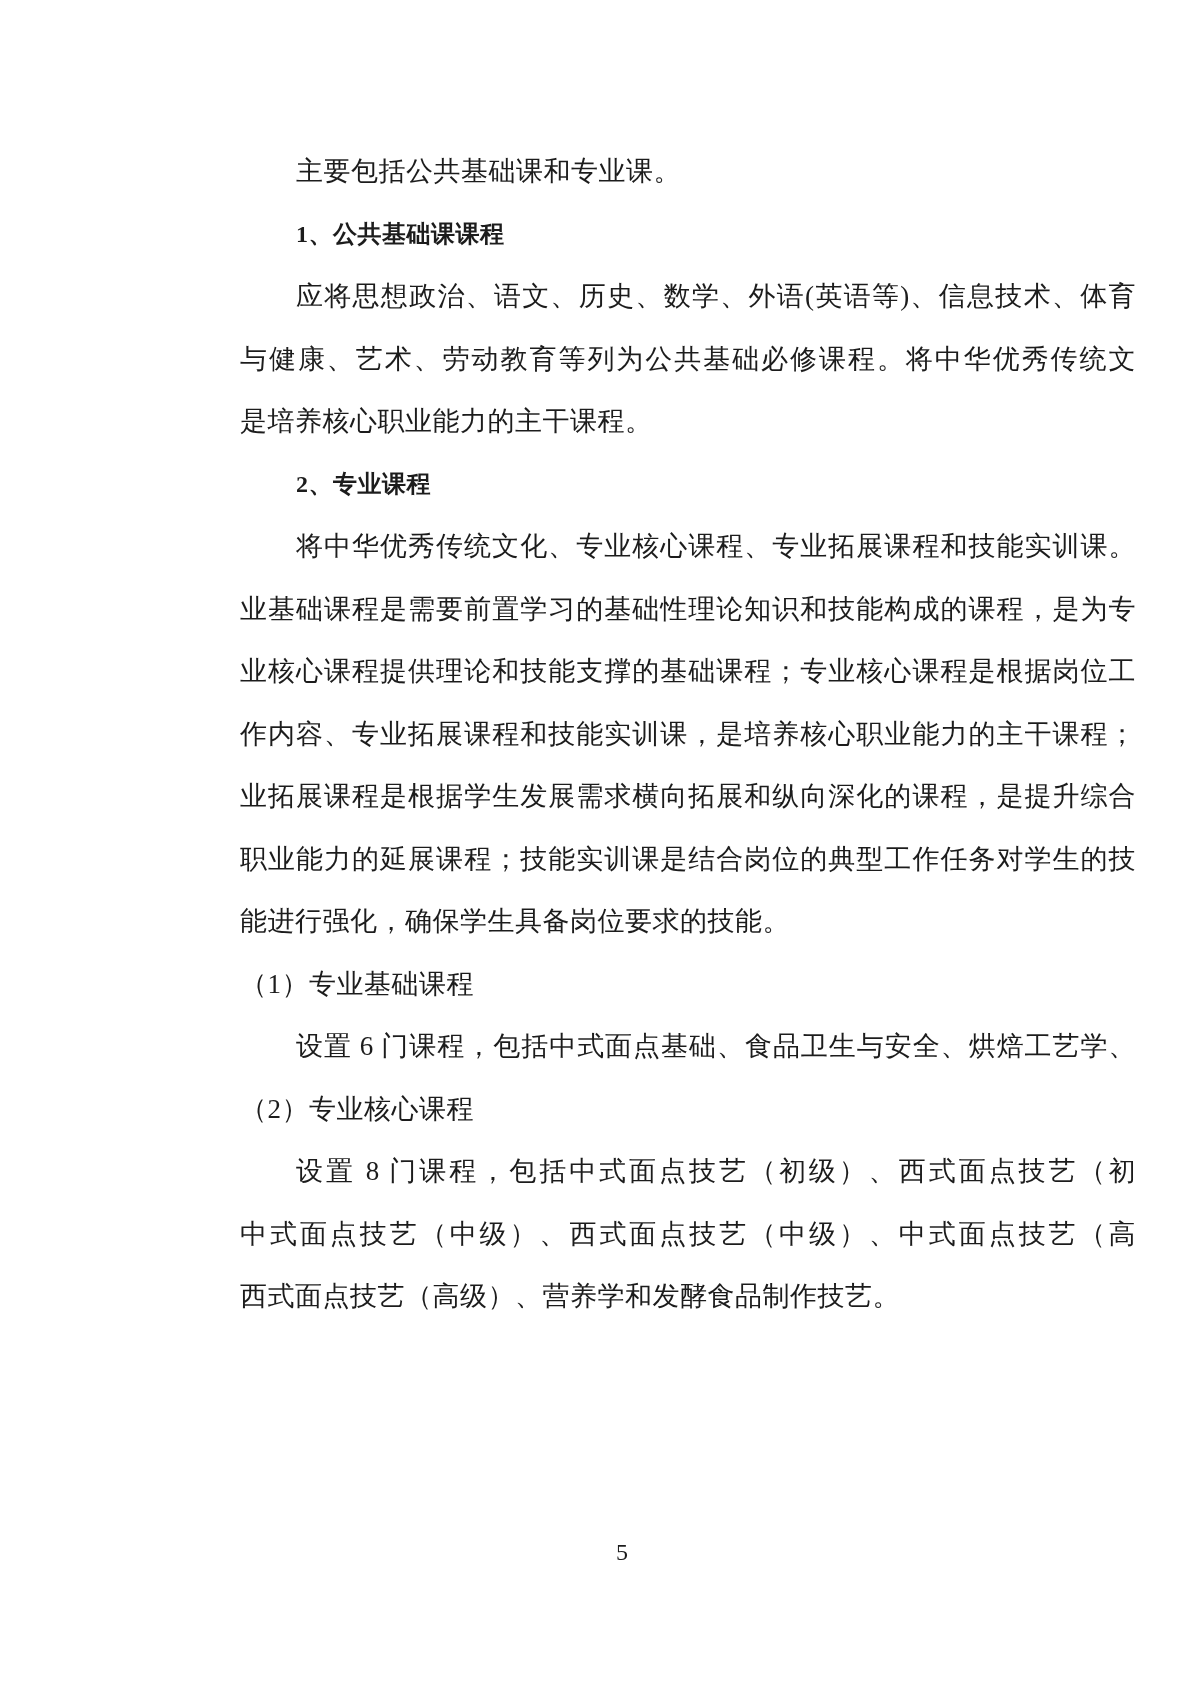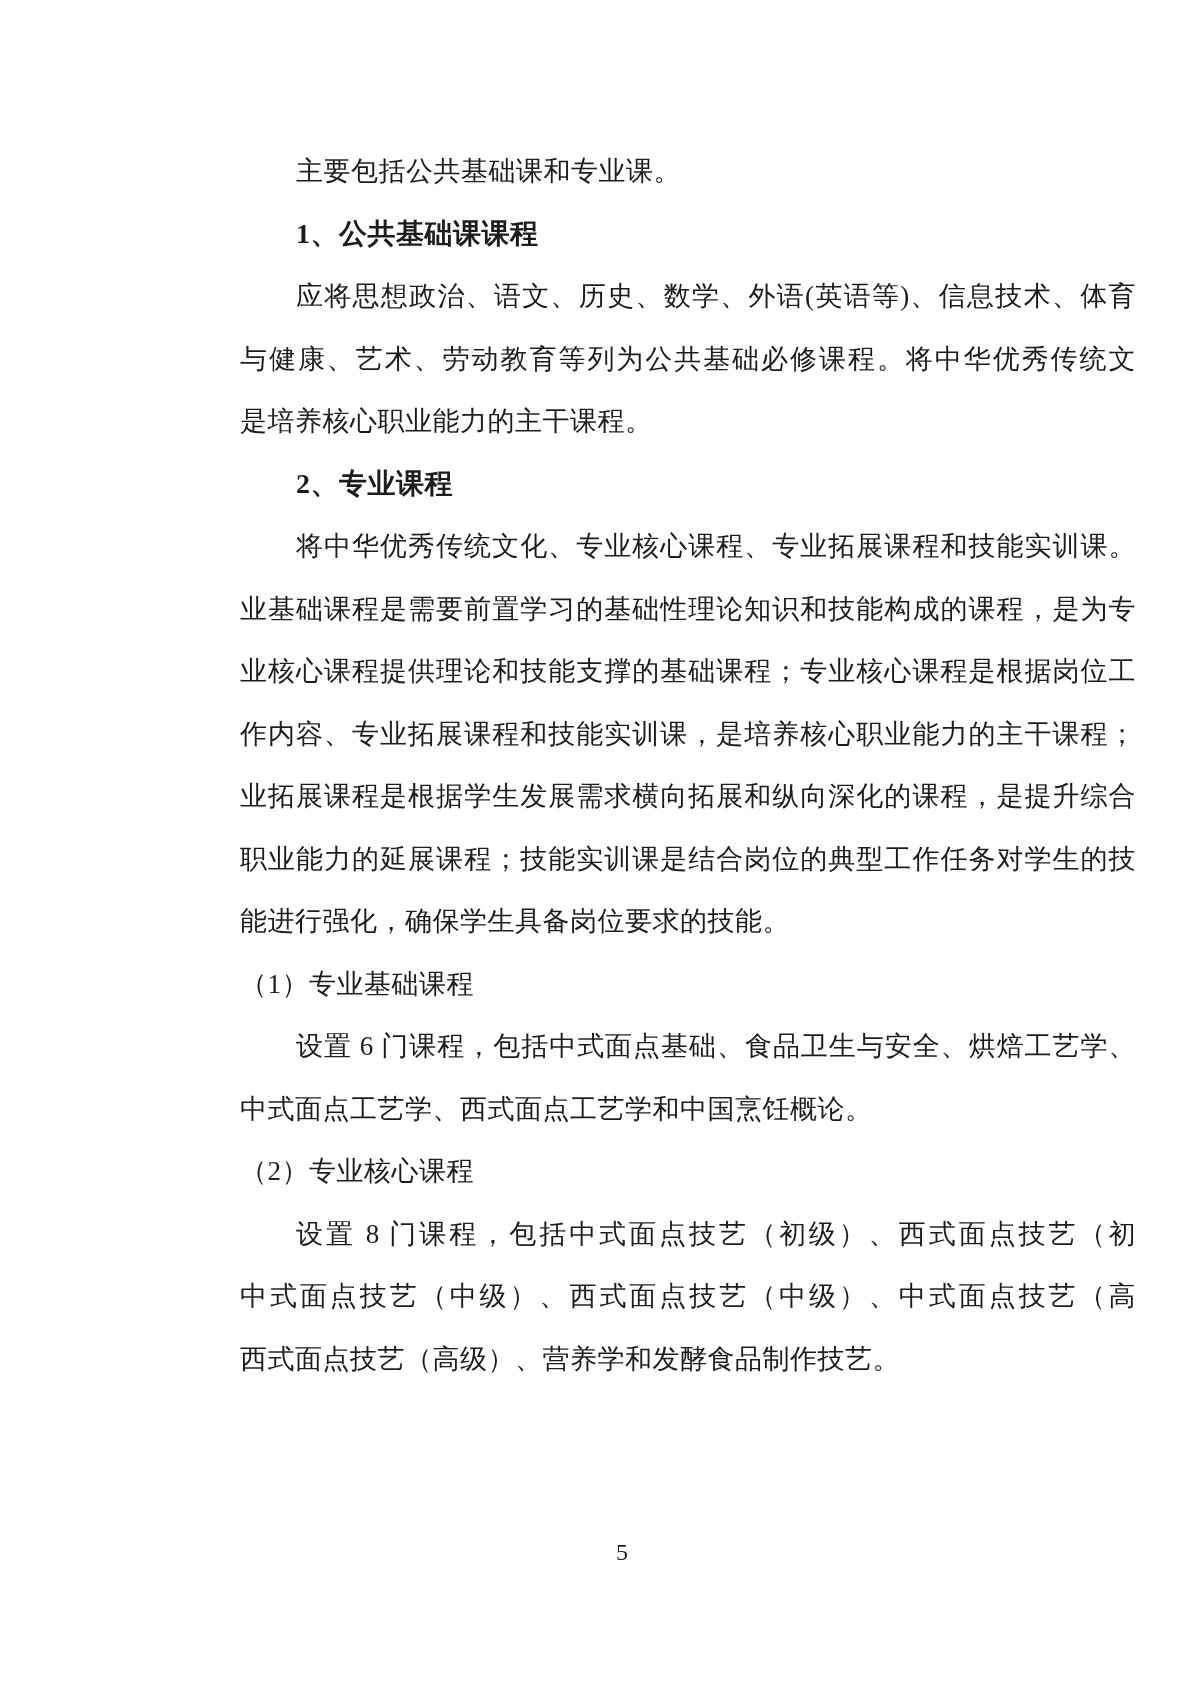--- a/index.html
+++ b/index.html
@@ -33,21 +33,21 @@
   }
   .line.indent {
     padding-left: 56px;
   }
   .line.justify {
     text-align: justify;
     text-align-last: justify;
   }
   .line.heading {
     font-weight: bold;
-    font-size: 28px;
+    font-size: 24px;
   }
   .footer {
     position: absolute;
     top: 1538px;
     left: 0;
     width: 1190px;
     height: 40px;
   }
   .page-number {
     position: absolute;
@@ -72,21 +72,20 @@
       <div class="line heading indent">2、专业课程</div>
       <div class="line body indent justify">将中华优秀传统文化、专业核心课程、专业拓展课程和技能实训课。专</div>
       <div class="line body justify">业基础课程是需要前置学习的基础性理论知识和技能构成的课程，是为专</div>
       <div class="line body justify">业核心课程提供理论和技能支撑的基础课程；专业核心课程是根据岗位工</div>
       <div class="line body justify">作内容、专业拓展课程和技能实训课，是培养核心职业能力的主干课程；专</div>
       <div class="line body justify">业拓展课程是根据学生发展需求横向拓展和纵向深化的课程，是提升综合</div>
       <div class="line body justify">职业能力的延展课程；技能实训课是结合岗位的典型工作任务对学生的技</div>
       <div class="line body">能进行强化，确保学生具备岗位要求的技能。</div>
       <div class="line subheading">（1）专业基础课程</div>
       <div class="line body indent justify">设置 6 门课程，包括中式面点基础、食品卫生与安全、烘焙工艺学、</div>
-      <div class="line body">中式面点工艺学、西式面点工艺学和中国烹饪概论。</div>
       <div class="line subheading">（2）专业核心课程</div>
       <div class="line body indent justify">设置 8 门课程，包括中式面点技艺（初级）、西式面点技艺（初级）、</div>
       <div class="line body justify">中式面点技艺（中级）、西式面点技艺（中级）、中式面点技艺（高级）、</div>
       <div class="line body">西式面点技艺（高级）、营养学和发酵食品制作技艺。</div>
     </div>
   <div class="footer">
     <span class="page-number">5</span>
   </div>
 </div>
 

